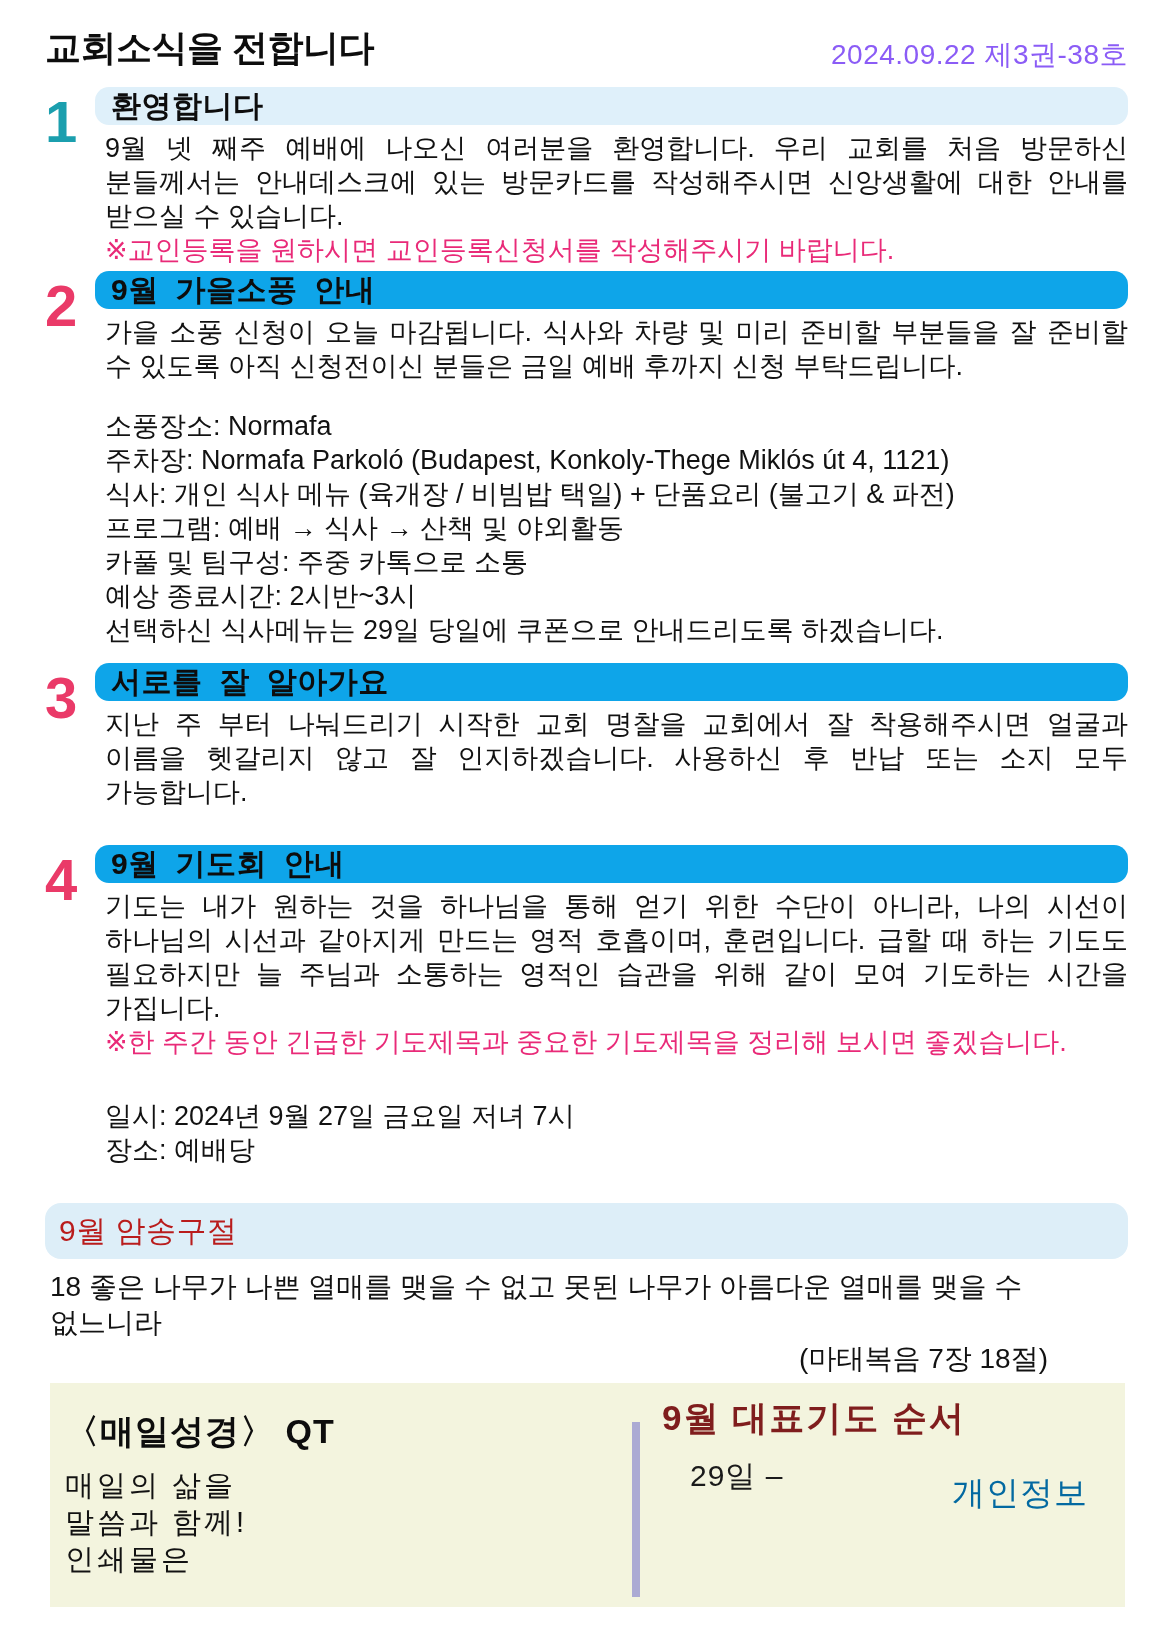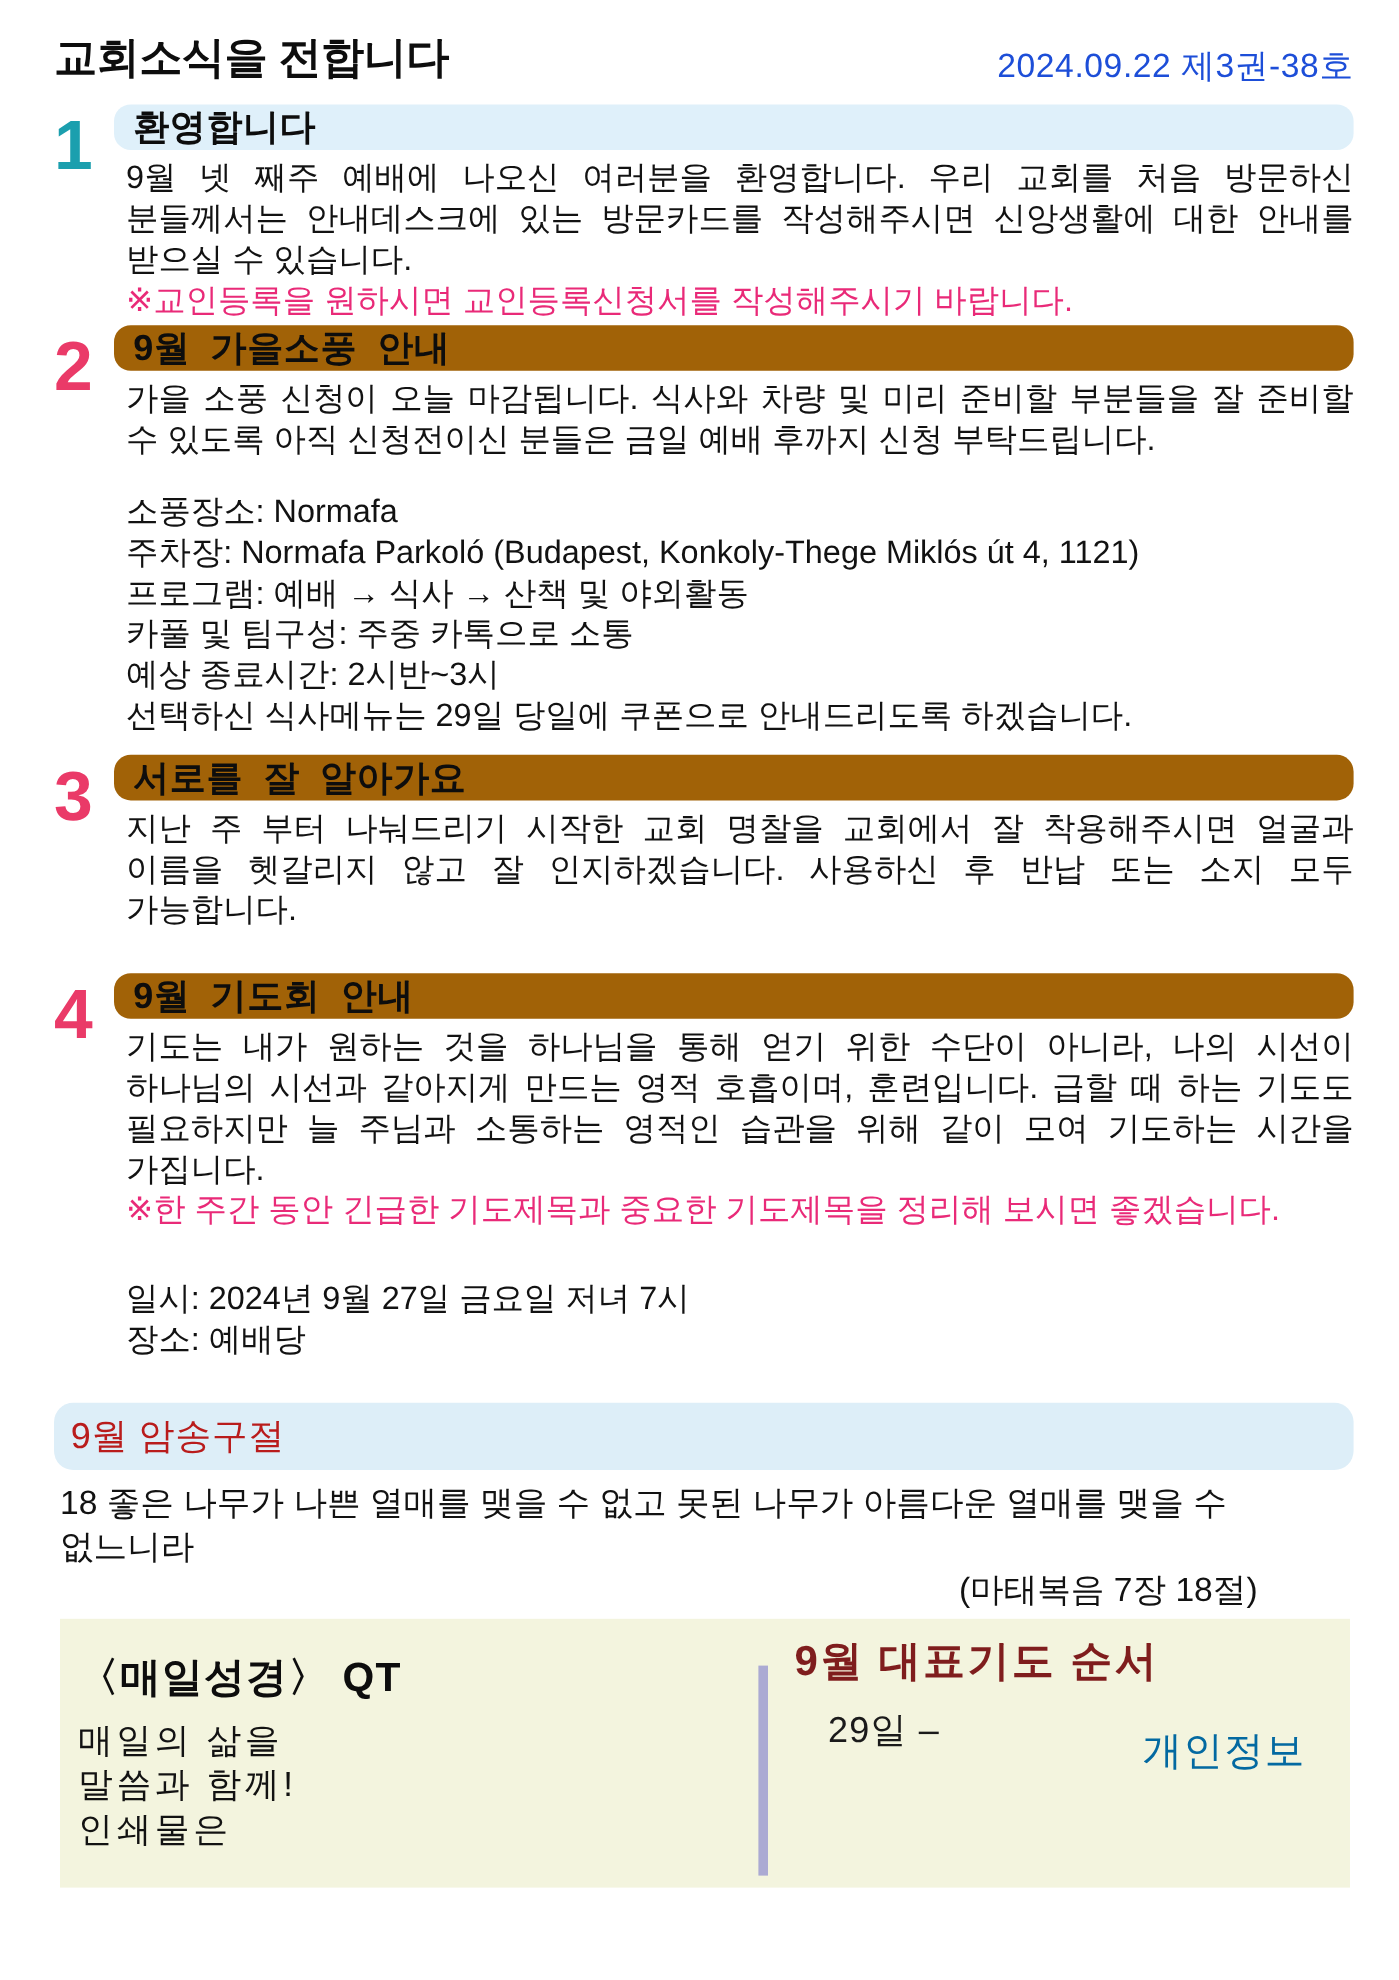--- a/index.html
+++ b/index.html
@@ -11,21 +11,21 @@
     font-family:"Liberation Sans","DejaVu Sans",sans-serif;
     color:#121212;
     overflow:hidden;
   }
   .masthead-title {
     position:absolute; left:45px; top:24px;
     font-size:36px; font-weight:bold; letter-spacing:-0.5px; color:#0d0d0d;
   }
   .issue-date {
     position:absolute; right:38px; top:36px;
-    font-size:28px; color:#1d4ed8; letter-spacing:0.5px;
+    font-size:28px; color:#8b5cf6; letter-spacing:0.5px;
   }
   .content {
     position:absolute; left:45px; top:87px; width:1083px;
   }
   .section { display:grid; grid-template-columns:50px 1fr; }
   .sec-1 { margin-bottom:4px; }
   .sec-2 { margin-bottom:16px; }
   .sec-3 { margin-bottom:36px; }
   .num {
     font-size:58px; font-weight:bold; line-height:58px; margin-top:6px;
@@ -33,21 +33,21 @@
   }
   .num-teal { color:#1b9fae; }
   .num-pink { color:#ea3a68; }
   .sec-main { min-width:0; }
   .bar {
     height:38px; border-radius:14px; display:flex; align-items:center;
     padding:0 16px; font-size:30px; font-weight:bold; color:#0d0d0d;
     word-spacing:8px; letter-spacing:0.5px;
   }
   .bar-blue { background:#dff0fa; }
-  .bar-pink { background:#a16207; }
+  .bar-pink { background:#0ea5e9; }
   .sec-body {
     padding:6px 0 0 10px; font-size:27px; line-height:34px; color:#121212;
   }
   .para { text-align:justify; word-break:keep-all; }
   .note { color:#e92a78; }
   .details { margin-top:26px; }
   .schedule { margin-top:40px; }
   .verse-bar {
     margin-top:36px; height:56px; border-radius:16px; background:#ddeef8;
     display:flex; align-items:center; padding:0 14px;
@@ -105,20 +105,21 @@
       <div class="num num-pink">2</div>
       <div class="sec-main">
         <div class="bar bar-pink">
           <span>9월 가을소풍 안내</span>
         </div>
         <div class="sec-body">
           <div class="para">가을 소풍 신청이 오늘 마감됩니다. 식사와 차량 및 미리 준비할 부분들을 잘 준비할 수 있도록 아직 신청전이신 분들은 금일 예배 후까지 신청 부탁드립니다.</div>
           <div class="details">
             <div>소풍장소: Normafa</div>
             <div>주차장: Normafa Parkoló (Budapest, Konkoly-Thege Miklós út 4, 1121)</div>
+            <div>식사: 개인 식사 메뉴 (육개장 / 비빔밥 택일) + 단품요리 (불고기 &amp; 파전)</div>
             <div>프로그램: 예배 → 식사 → 산책 및 야외활동</div>
             <div>카풀 및 팀구성: 주중 카톡으로 소통</div>
             <div>예상 종료시간: 2시반~3시</div>
             <div>선택하신 식사메뉴는 29일 당일에 쿠폰으로 안내드리도록 하겠습니다.</div>
           </div>
         </div>
       </div>
     </div>
 
     <div class="section sec-3">

